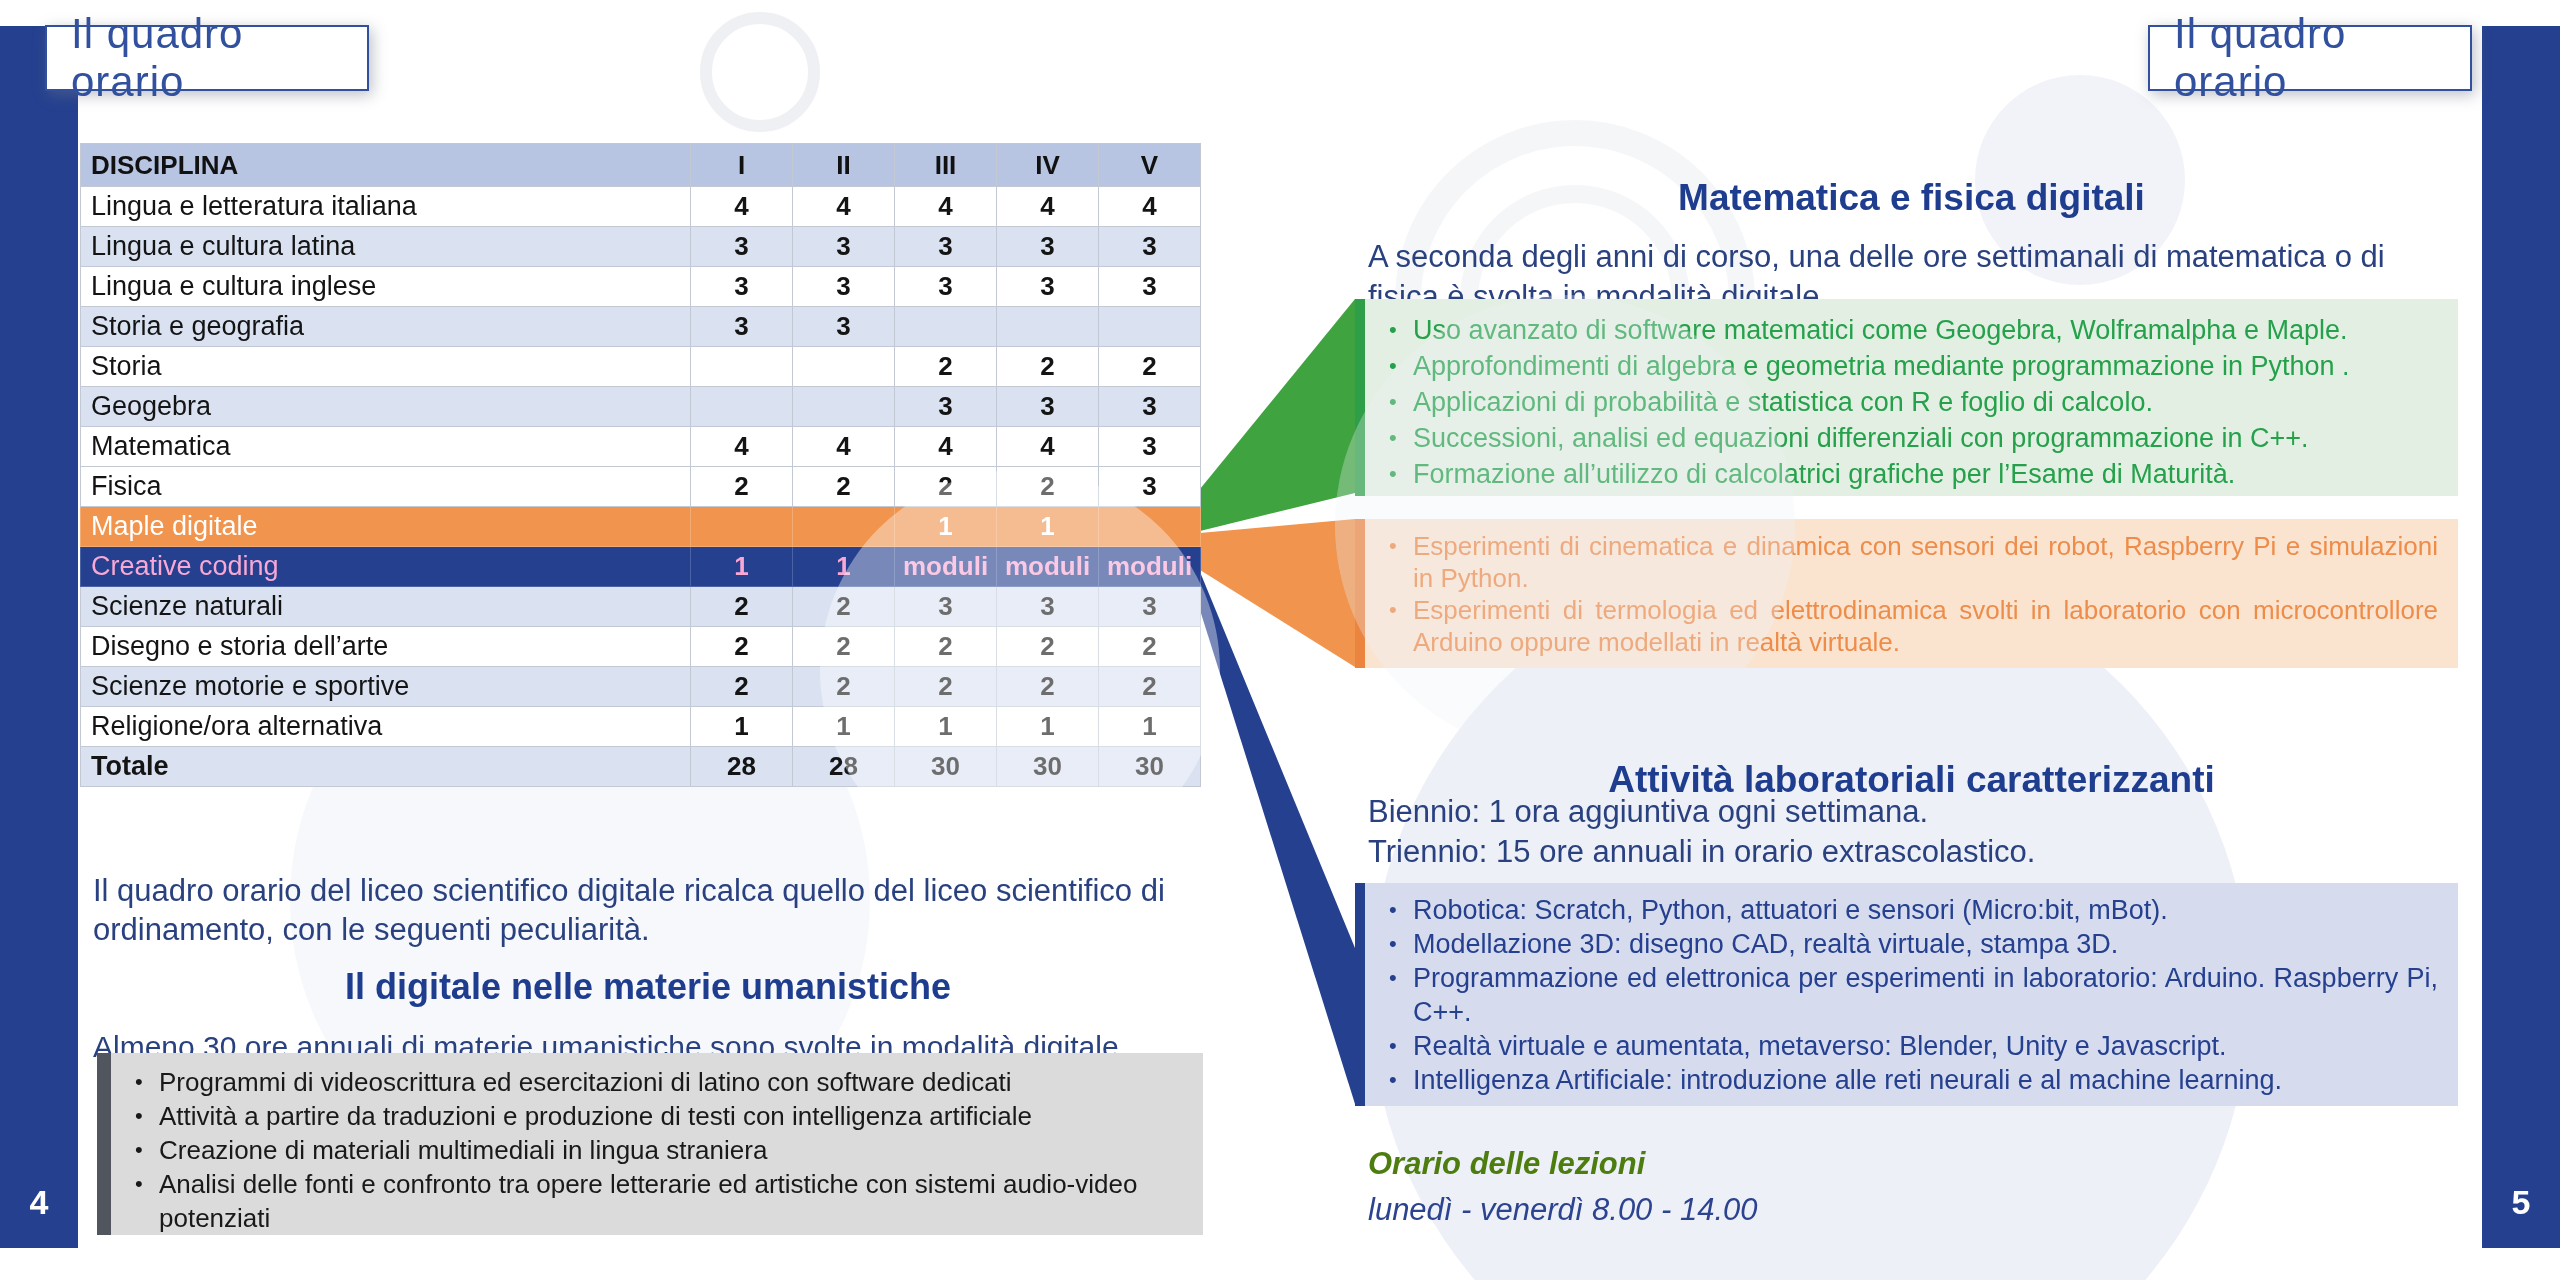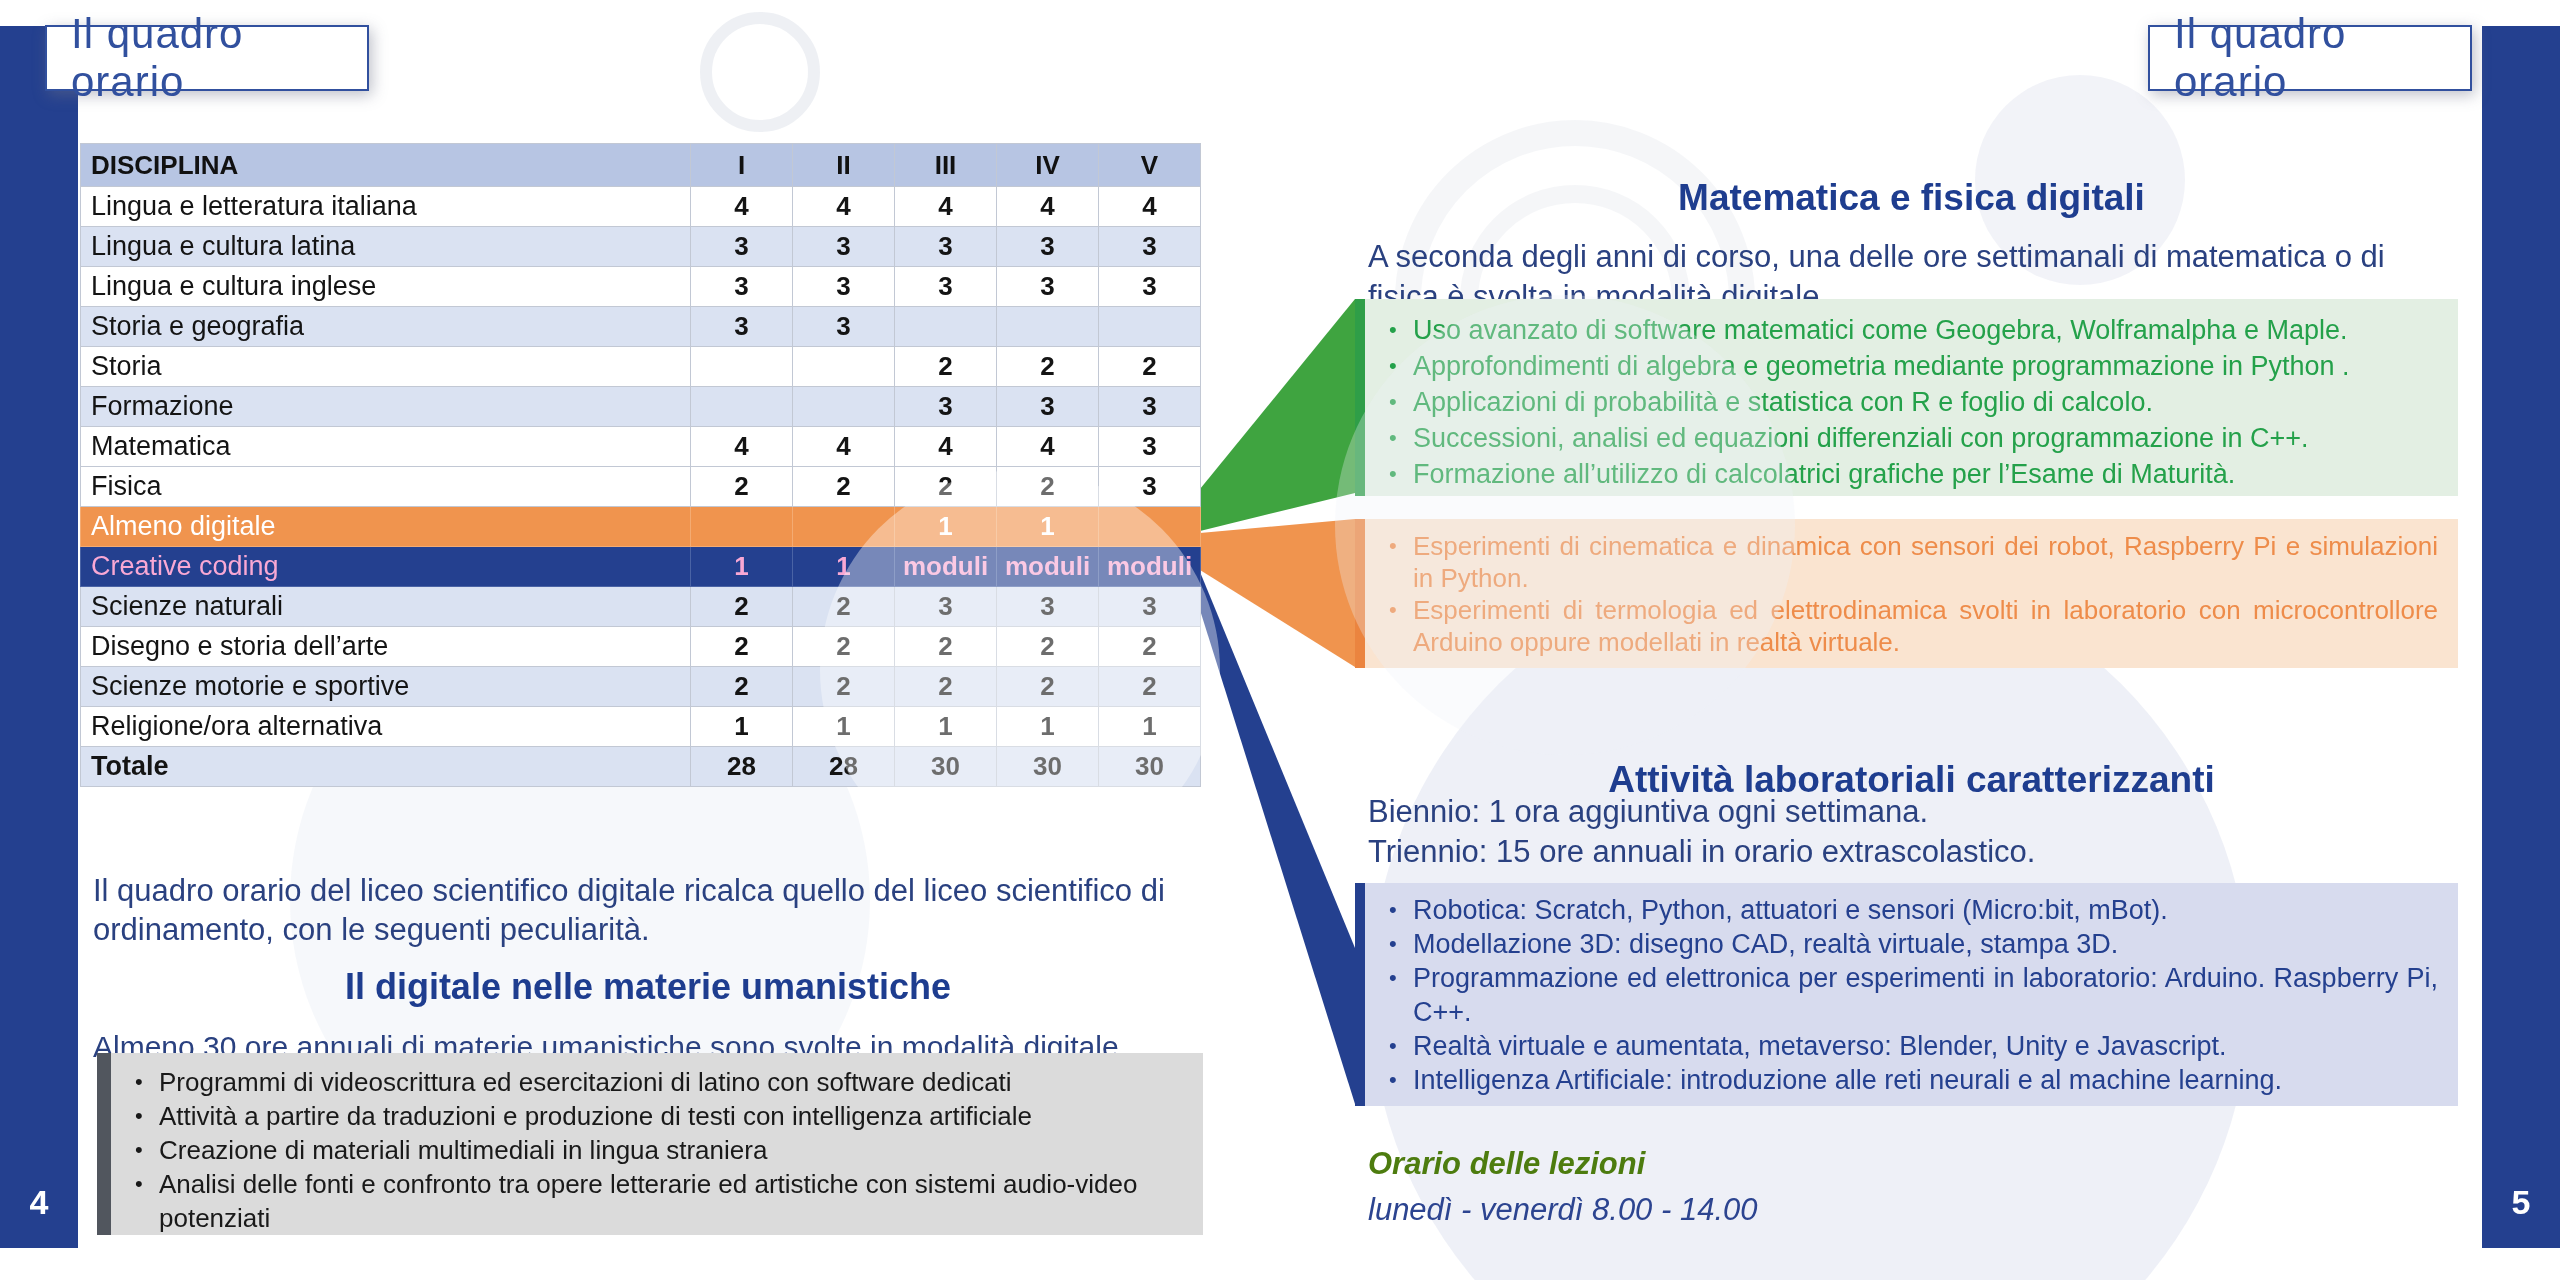--- a/index.html
+++ b/index.html
@@ -167,21 +167,21 @@
         </tr>
         <tr class="white">
           <td class="lbl">Storia</td>
           <td class="num"></td>
           <td class="num"></td>
           <td class="num">2</td>
           <td class="num">2</td>
           <td class="num">2</td>
         </tr>
         <tr class="light">
-          <td class="lbl">Formazione</td>
+          <td class="lbl">Geogebra</td>
           <td class="num"></td>
           <td class="num"></td>
           <td class="num">3</td>
           <td class="num">3</td>
           <td class="num">3</td>
         </tr>
         <tr class="white">
           <td class="lbl">Matematica</td>
           <td class="num">4</td>
           <td class="num">4</td>
@@ -191,21 +191,21 @@
         </tr>
         <tr class="white">
           <td class="lbl">Fisica</td>
           <td class="num">2</td>
           <td class="num">2</td>
           <td class="num">2</td>
           <td class="num">2</td>
           <td class="num">3</td>
         </tr>
         <tr class="orange">
-          <td class="lbl">Almeno digitale</td>
+          <td class="lbl">Maple digitale</td>
           <td class="num"></td>
           <td class="num"></td>
           <td class="num">1</td>
           <td class="num">1</td>
           <td class="num"></td>
         </tr>
         <tr class="blue">
           <td class="lbl">Creative coding</td>
           <td class="num">1</td>
           <td class="num">1</td>

